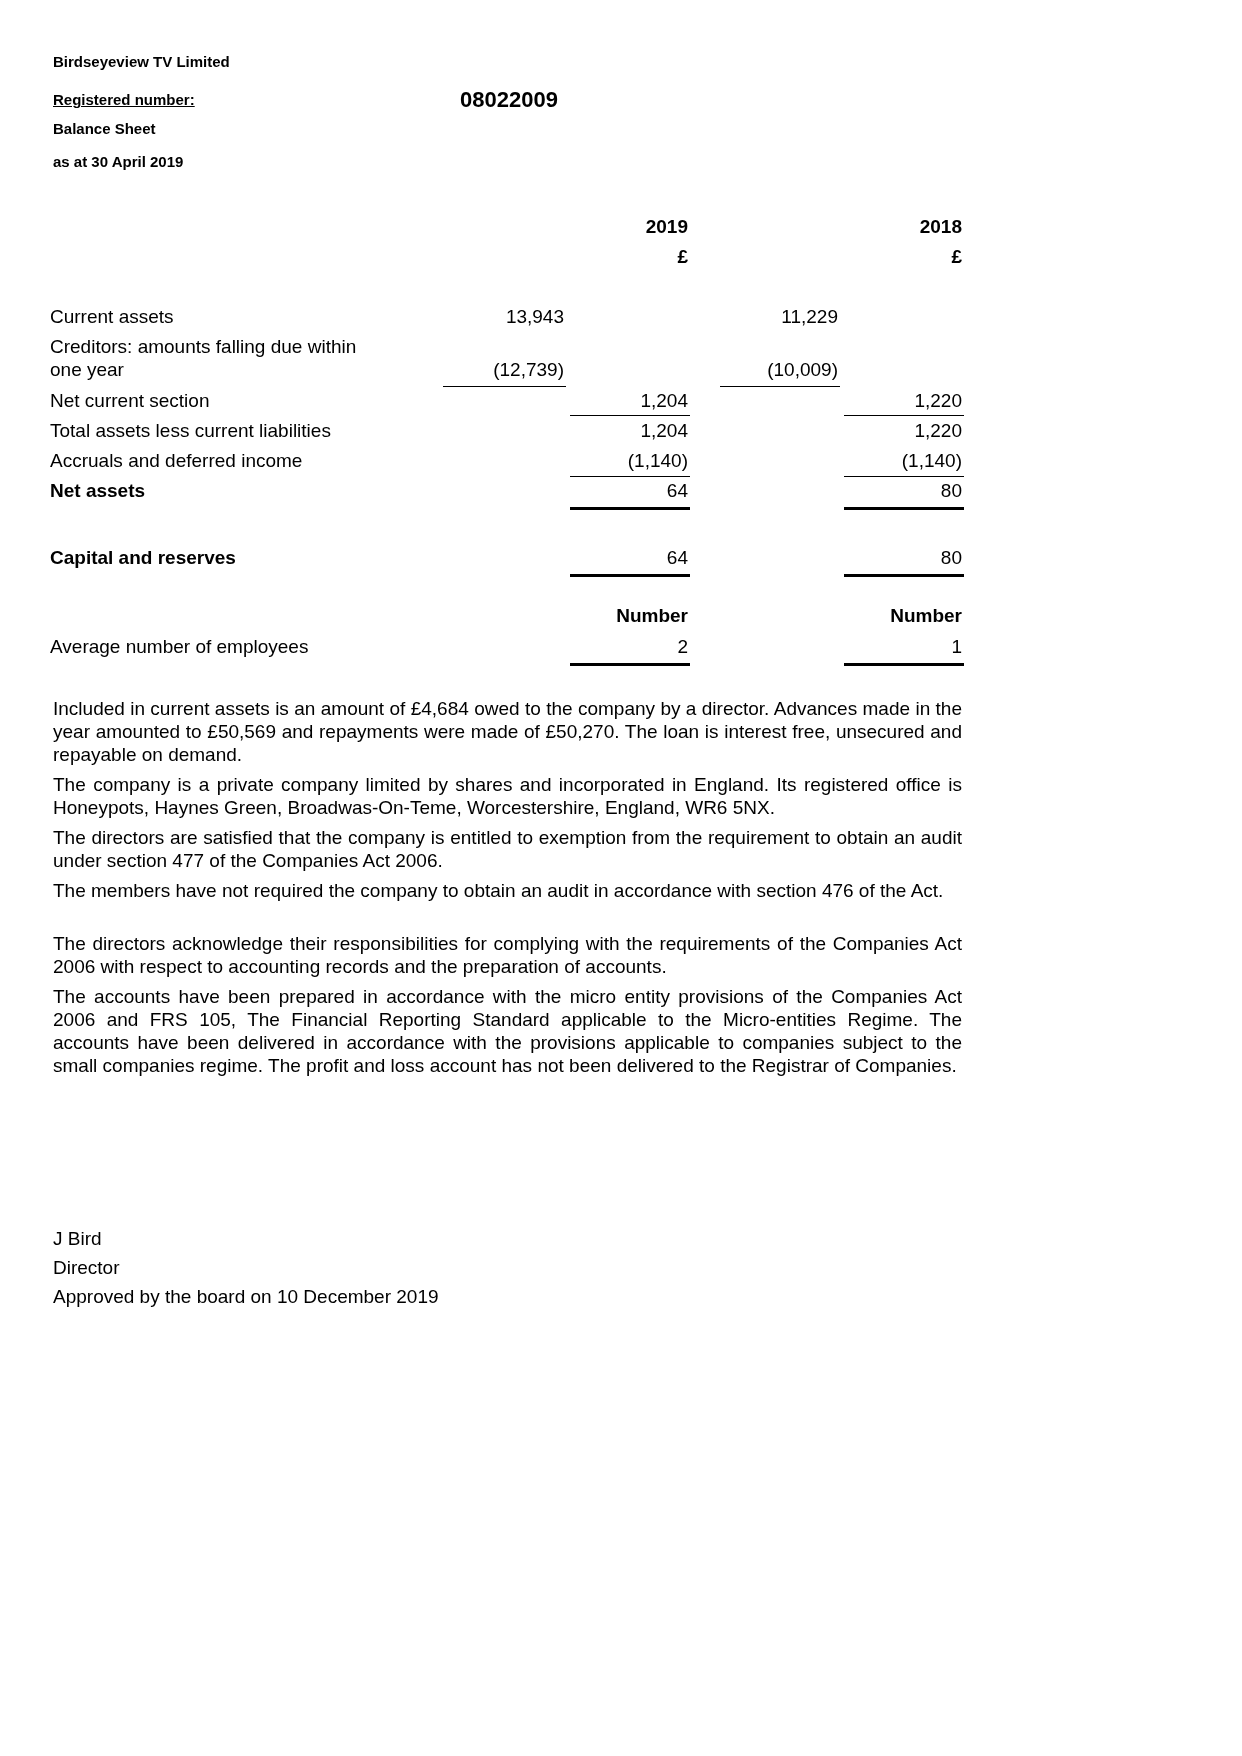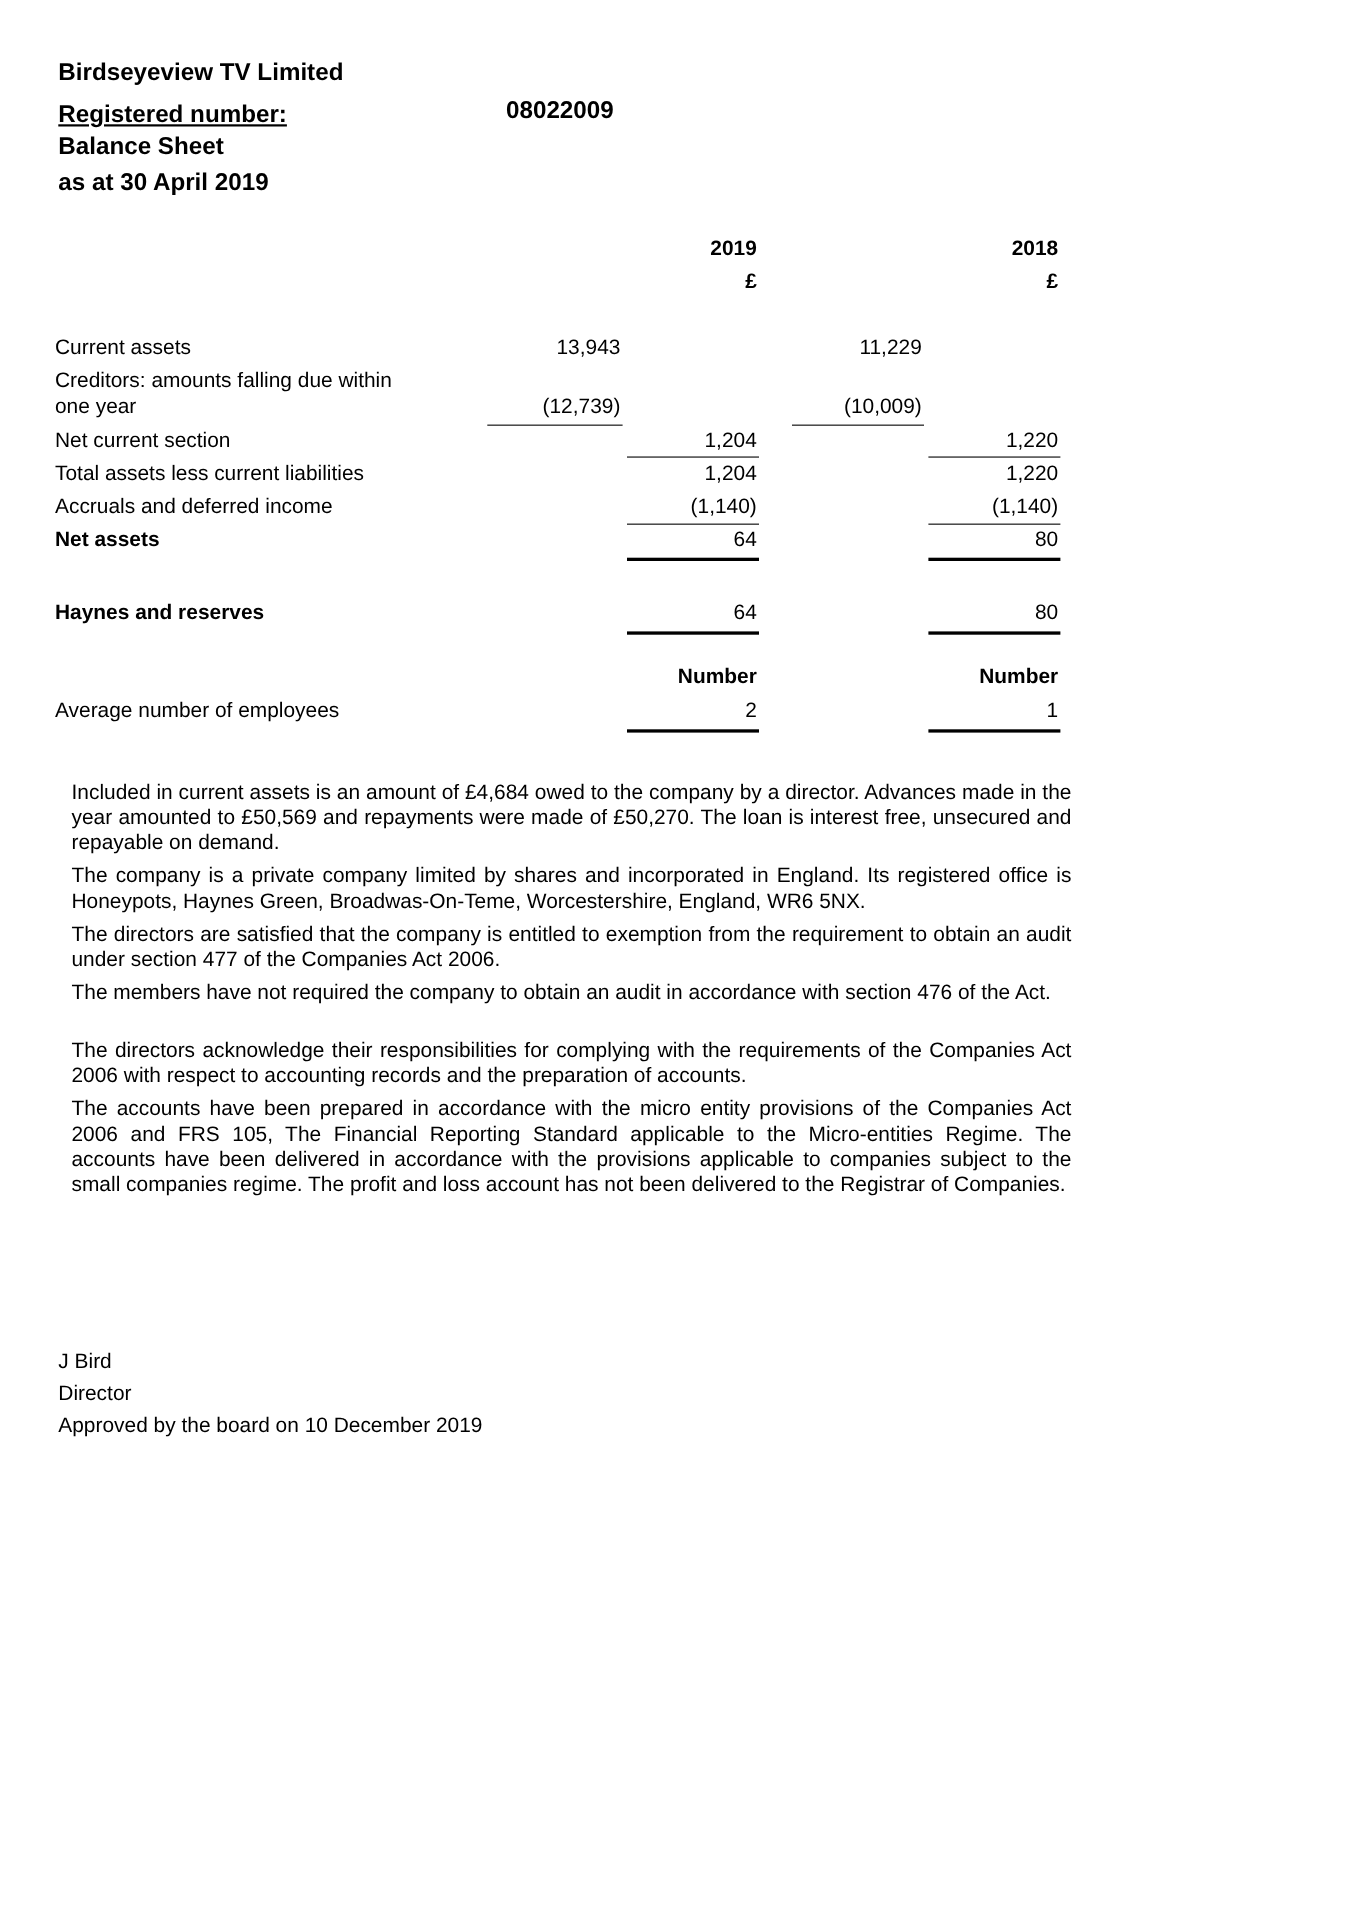--- a/index.html
+++ b/index.html
@@ -1,30 +1,30 @@
 <!DOCTYPE html>
 <html><head>
 <meta charset="utf-8">
 <style>
   html, body { margin: 0; padding: 0; background: #ffffff; }
   body { width: 1242px; height: 1756px; position: relative; overflow: hidden;
          font-family: "Liberation Sans", sans-serif; color: #000; }
   .abs { position: absolute; white-space: nowrap; }
-  .hdr { font-weight: bold; font-size: 22px; left: 53px; }
+  .hdr { font-weight: bold; font-size: 15px; left: 53px; }
   .reg-val { left: 460px; font-weight: bold; font-size: 22px; }
   .cell { position: absolute; font-size: 19px; white-space: nowrap; }
   .lbl { left: 50px; }
   .bold { font-weight: bold; }
   .c1 { right: calc(1242px - 564px); text-align: right; }
   .c2 { right: calc(1242px - 688px); text-align: right; }
   .c3 { right: calc(1242px - 838px); text-align: right; }
   .c4 { right: calc(1242px - 962px); text-align: right; }
   .rule { position: absolute; height: 0; border-top: 1.5px solid #000; }
   .drule { position: absolute; height: 0; border-top: 3px solid #000; }
-  .para { position: absolute; left: 53px; width: 909px; font-size: 19px; line-height: 23px; text-align: justify; margin: 12px; }
+  .para { position: absolute; left: 53px; width: 909px; font-size: 19px; line-height: 23px; text-align: justify; margin: 0; }
   .sig { position: absolute; left: 53px; font-size: 19px; white-space: nowrap; }
 </style>
 </head>
 <body>
 
 <div class="abs hdr" style="top:53px;">Birdseyeview TV Limited</div>
 <div class="abs hdr" style="top:91px;text-decoration:underline;">Registered number:</div>
 <div class="abs reg-val" style="top:87px;">08022009</div>
 <div class="abs hdr" style="top:120px;">Balance Sheet</div>
 <div class="abs hdr" style="top:153px;">as at 30 April 2019</div>
@@ -60,21 +60,21 @@
 <div class="cell c4" style="top:450px;">(1,140)</div>
 <div class="rule" style="top:476px; left:570px; width:120px;"></div>
 <div class="rule" style="top:476px; left:844px; width:120px;"></div>
 
 <div class="cell lbl bold" style="top:480px;text-align:right;">Net assets</div>
 <div class="cell c2" style="top:480px;">64</div>
 <div class="cell c4" style="top:480px;">80</div>
 <div class="drule" style="top:507px; left:570px; width:120px;"></div>
 <div class="drule" style="top:507px; left:844px; width:120px;"></div>
 
-<div class="cell lbl bold" style="top:547px;">Haynes and reserves</div>
+<div class="cell lbl bold" style="top:547px;">Capital and reserves</div>
 <div class="cell c2" style="top:547px;">64</div>
 <div class="cell c4" style="top:547px;">80</div>
 <div class="drule" style="top:574px; left:570px; width:120px;"></div>
 <div class="drule" style="top:574px; left:844px; width:120px;"></div>
 
 <div class="cell bold c2" style="top:605px;">Number</div>
 <div class="cell bold c4" style="top:605px;">Number</div>
 <div class="cell lbl" style="top:636px;">Average number of employees</div>
 <div class="cell c2" style="top:636px;">2</div>
 <div class="cell c4" style="top:636px;">1</div>

